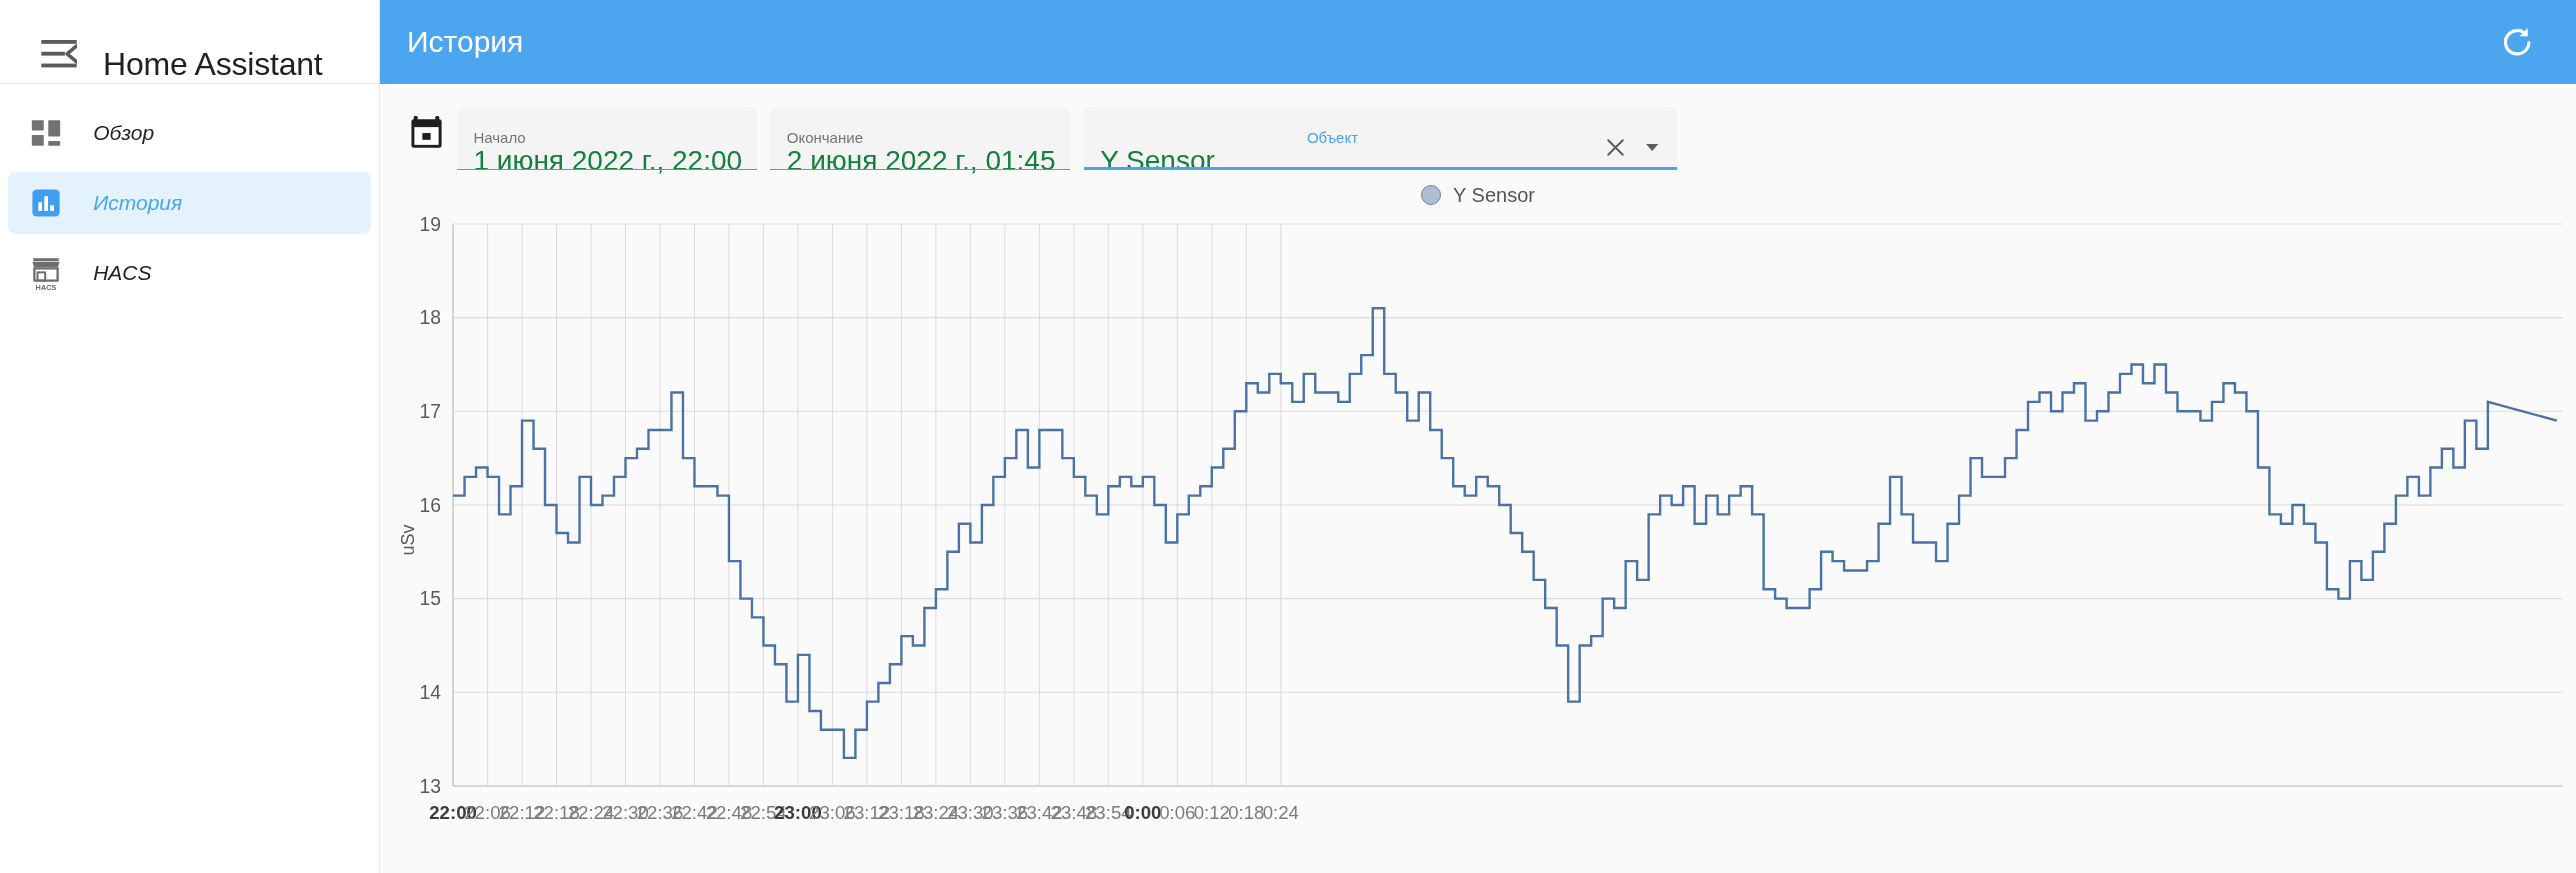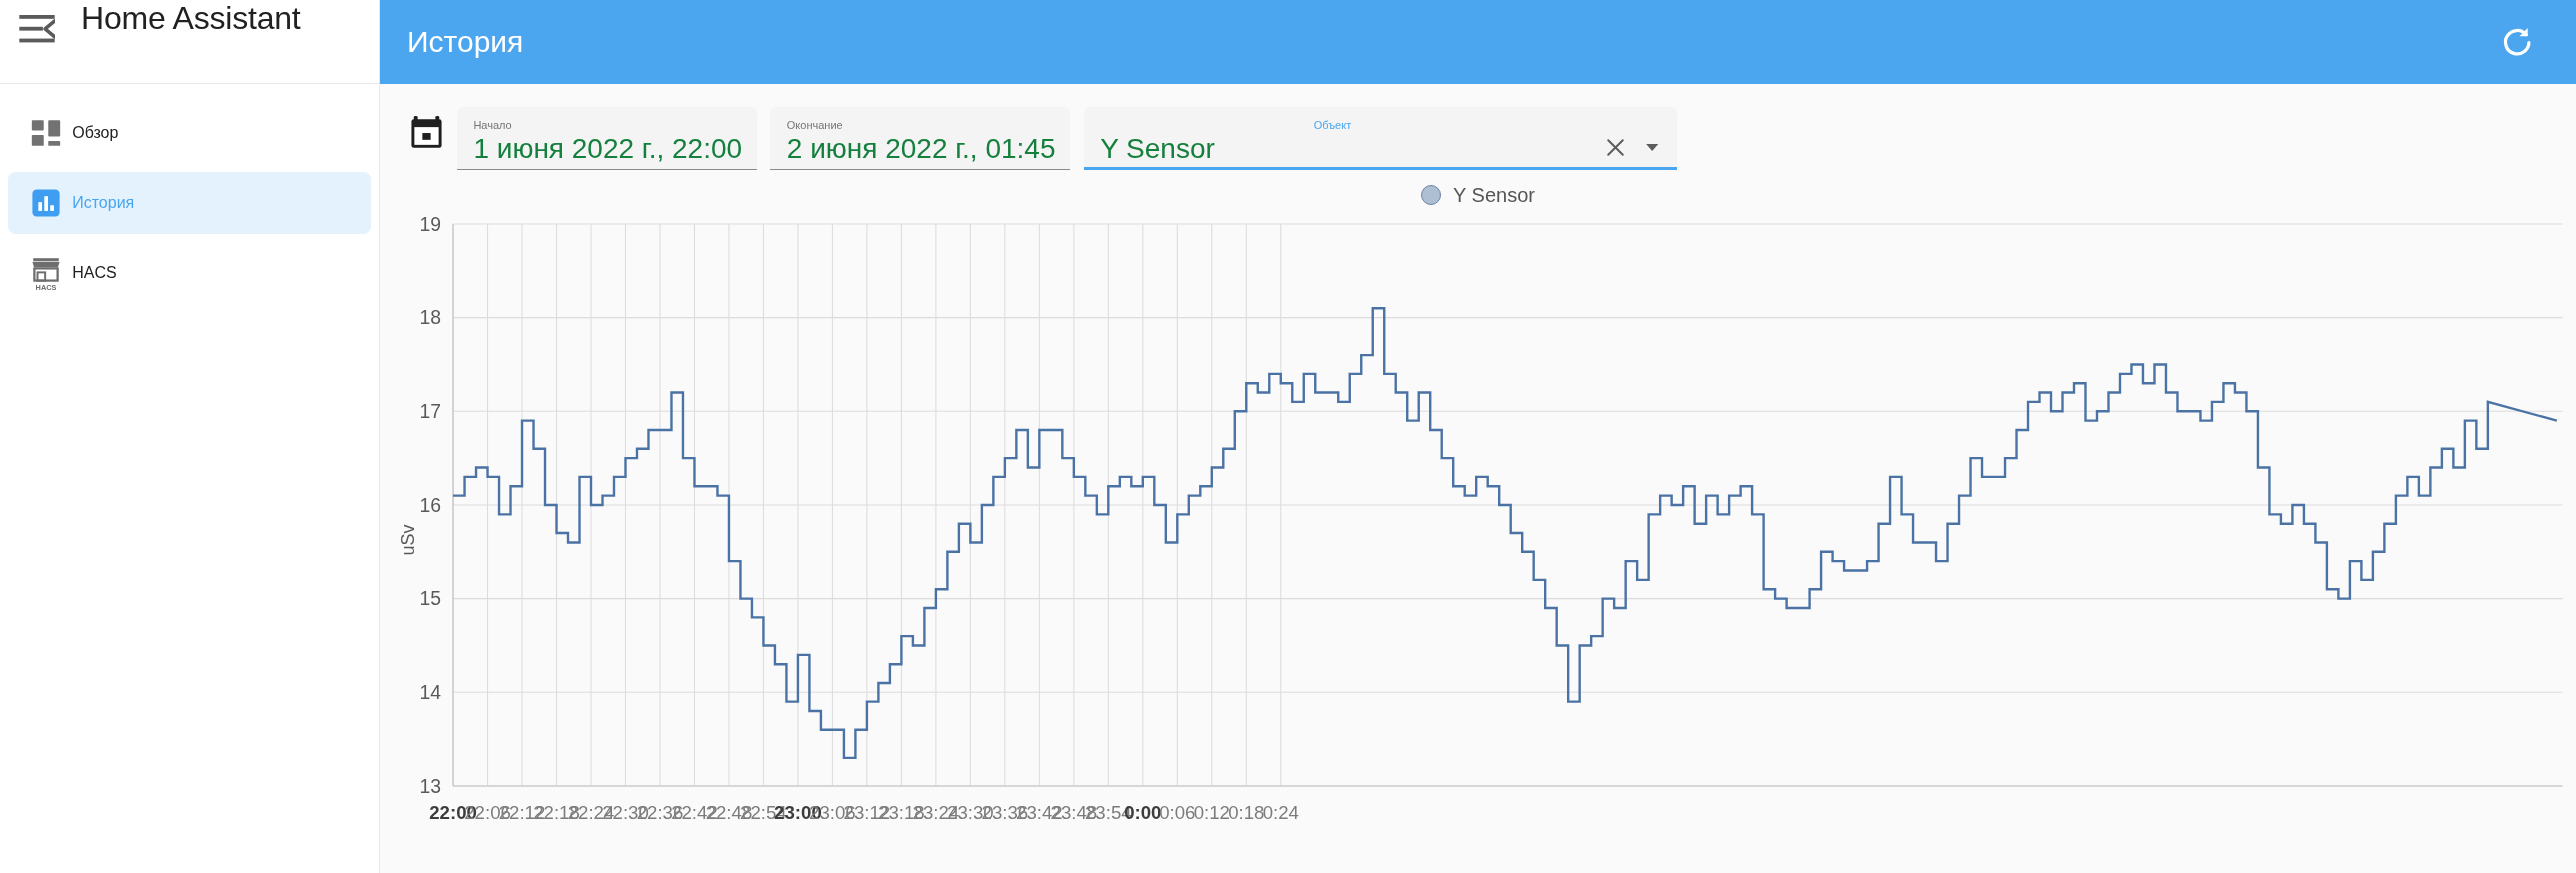--- a/index.html
+++ b/index.html
@@ -14,23 +14,23 @@
   
   .sidebar {
     width: 380px; height: 874px;
     background: #ffffff;
     border-right: 1.5px solid #e8e8e8;
     flex: 0 0 380px;
     display: flex; flex-direction: column;
   }
   .sidebar-head {
     height: 84px;
-    display: flex; align-items: flex-start;
+    display: flex; align-items: flex-end;
     border-bottom: 1.5px solid #e8e8e8;
-    padding-left: 8px;
+    padding-left: 30px;
   }
   .menu-btn {
     width: 58px; height: 58px;
     display: flex; align-items: center; justify-content: center;
     cursor: pointer;
   }
   .brand {
     font-size: 32px; color: #212121; font-weight: 400;
     margin-left: 15px; letter-spacing: -0.2px;
   }
@@ -41,21 +41,21 @@
     border-radius: 7.5px; padding-left: 12px;
     cursor: pointer;
   }
   .nav-item.active { background: #e3f2fd; }
   .nav-ico {
     width: 52px; height: 52px;
     display: flex; align-items: center; justify-content: center;
     flex: 0 0 52px;
   }
   .nav-label {
-    font-size: 16px; color: #212121; font-weight: 400;
+    font-size: 21px; color: #212121; margin-left: 21px; font-weight: 400; font-style: italic;
   }
   .nav-item.active .nav-label { color: #49a5f0; }
 
   
   .main { flex: 1; height: 874px; background: #fafafa; position: relative; }
   .topbar {
     height: 84px; background: #4ba6ef;
     display: flex; align-items: center; justify-content: space-between;
     padding: 0 30px 0 27px;
   }
@@ -71,21 +71,21 @@
   .field {
     position: relative;
     background: #f4f4f4;
     border-radius: 6px 6px 0 0;
     height: 63px;
     padding: 9px 16.4px 0 16.4px;
     margin-right: 13.4px;
   }
   .field.date { width: 300px; }
   .field.object { width: 593px; border-bottom: 0; padding-right: 112px; }
-  .field .f-label { font-size: 11px; color: #757575; line-height: 19.4px; }
+  .field .f-label { font-size: 15px; color: #757575; line-height: 19.4px; margin-top: 12px; }
   .field.object .f-label { color: #49a5f0; text-align: center; }
   .field .f-value { font-size: 28px; color: #15803d; line-height: 28px; white-space: nowrap; }
   .field .underline {
     position: absolute; left: 0; right: 0; bottom: 0; height: 1.5px; background: #8a8a8a;
   }
   .field.object .underline { height: 3px; background: #49a5f0; }
   .f-actions {
     position: absolute; right: 13.4px; bottom: 10.4px;
     display: flex; align-items: center; gap: 13.4px;
   }

